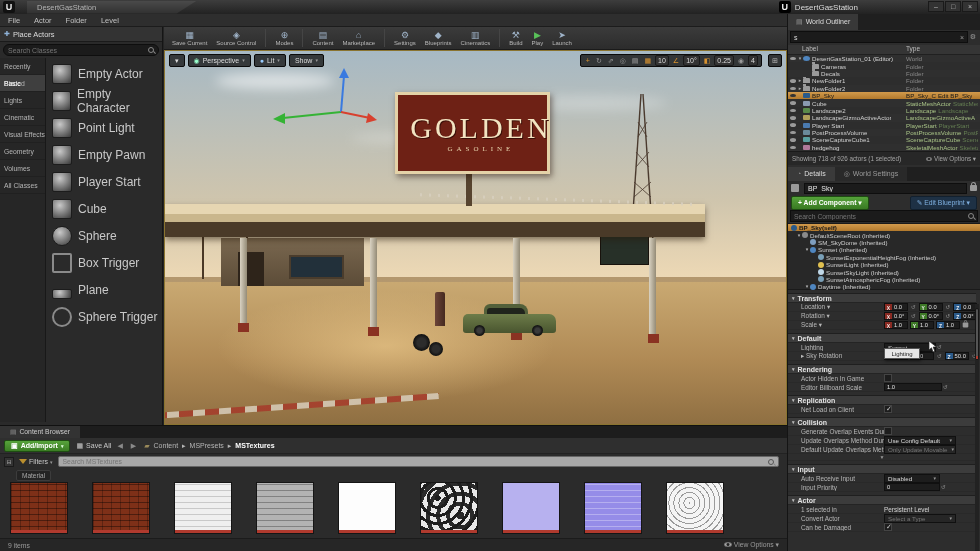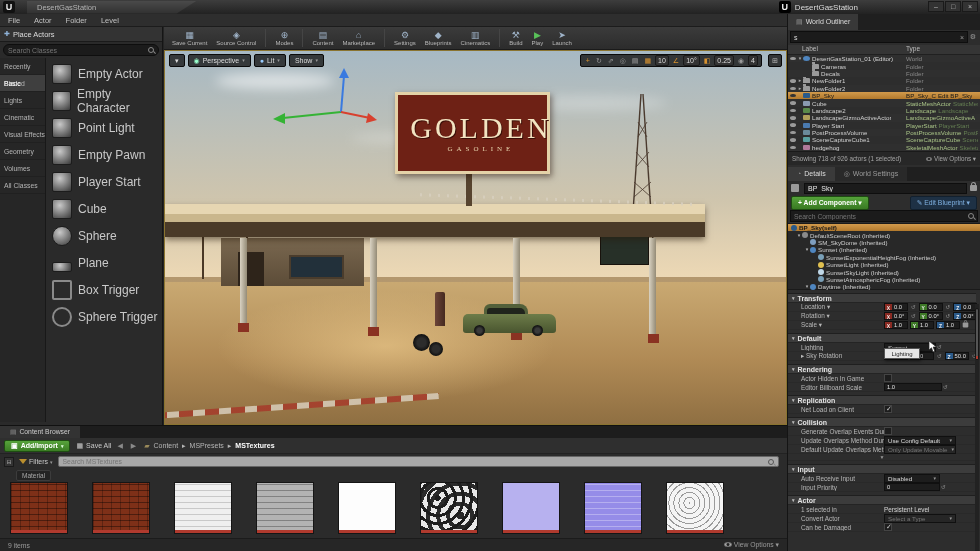--- a/index.html
+++ b/index.html
@@ -283,26 +283,26 @@
         </div>
       <div class="pa-item">
           <div class="pa-ico"></div>
           <span class="lbl">Cube</span>
         </div>
       <div class="pa-item">
           <div class="pa-ico" style="border-radius:50%;"></div>
           <span class="lbl">Sphere</span>
         </div>
       <div class="pa-item">
+          <div class="pa-ico" style="background:#2a2a2a;border:2px solid #8a8a8a;"></div>
+          <span class="lbl">Box Trigger</span>
+        </div>
+      <div class="pa-item">
           <div class="pa-ico" style="height:10px;margin-top:8px;"></div>
           <span class="lbl">Plane</span>
-        </div>
-      <div class="pa-item">
-          <div class="pa-ico" style="background:#2a2a2a;border:2px solid #8a8a8a;"></div>
-          <span class="lbl">Box Trigger</span>
         </div>
       <div class="pa-item">
           <div class="pa-ico" style="background:#2a2a2a;border:2px solid #8a8a8a;border-radius:50%;"></div>
           <span class="lbl">Sphere Trigger</span>
         </div>
     </div>
   </div>
 </div>
 
 <div class="toolbar">

